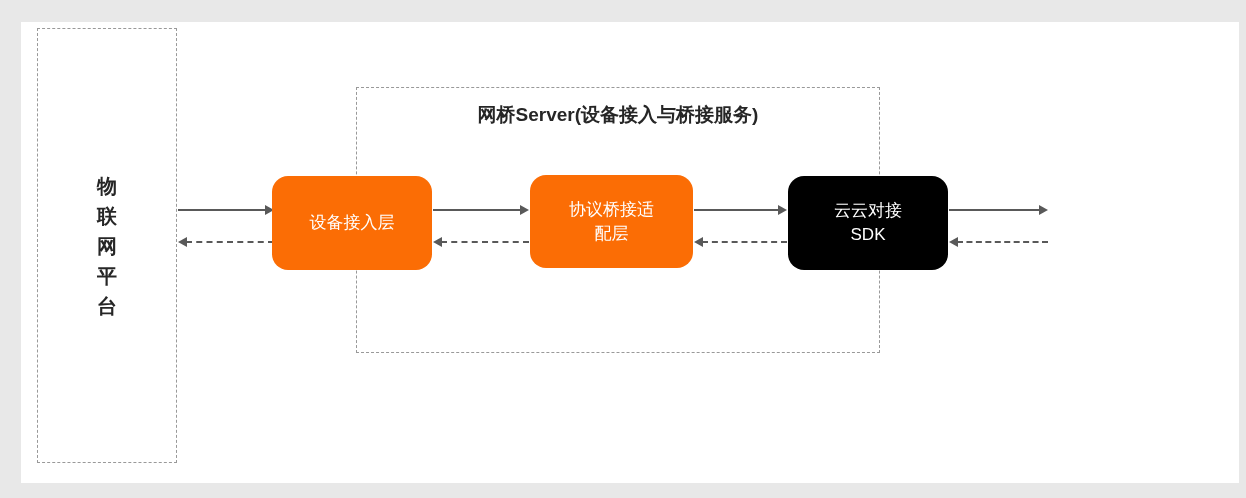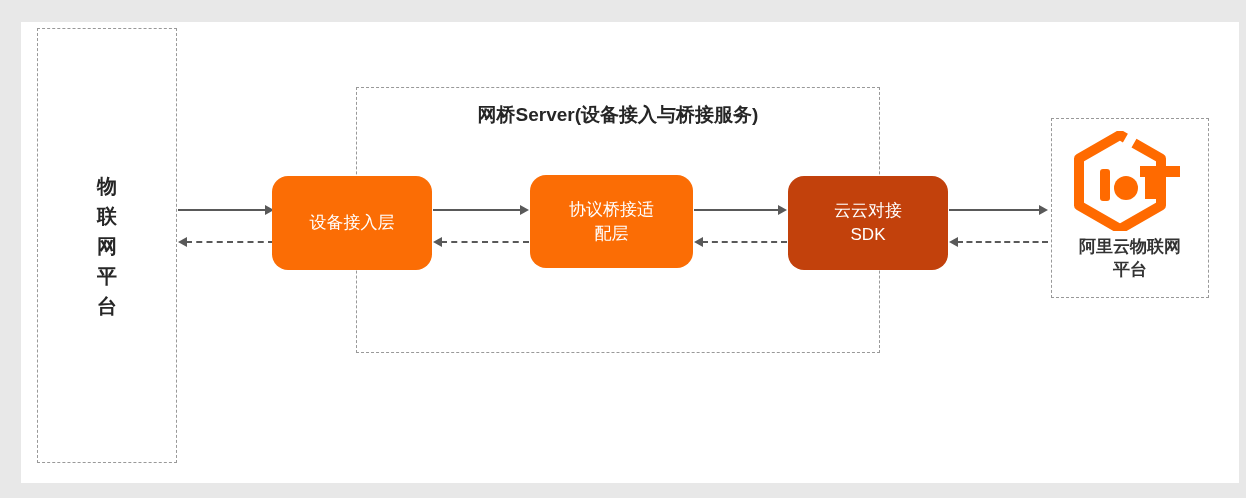--- a/index.html
+++ b/index.html
@@ -11,21 +11,21 @@
   .left-box{left:37px;top:28px;width:140px;height:435px;display:flex;align-items:center;justify-content:center;}
   .left-label{font-size:20px;font-weight:700;color:#262626;line-height:30px;white-space:pre-line;text-align:center;}
 
   .bridge-container{left:356px;top:87px;width:524px;height:266px;}
   .bridge-title{position:absolute;left:0;top:14px;width:100%;text-align:center;font-size:19px;font-weight:700;color:#262626;}
 
   .node{position:absolute;display:flex;align-items:center;justify-content:center;color:#ffffff;
         font-size:17px;font-weight:500;line-height:24px;text-align:center;white-space:pre-line;
         border-radius:16px;box-sizing:border-box;}
   .node-orange{background:#fb6d05;}
-  .node-yellow{background:#c2410c;}
+  .node-yellow{background:#000000;}
   .node-1{left:272px;top:176px;width:160px;height:94px;}
   .node-2{left:530px;top:175px;width:163px;height:93px;}
   .node-3{left:788px;top:176px;width:160px;height:94px;}
 
   .right-box{left:1051px;top:118px;width:158px;height:180px;display:flex;flex-direction:column;align-items:center;justify-content:flex-start;padding-top:10px;}
   .right-label{font-size:17px;font-weight:700;color:#333333;line-height:23px;text-align:center;white-space:pre-line;margin-top:2px;}
   .logo-wrap{width:116px;height:104px;display:flex;align-items:center;justify-content:center;}
 
   .arrow{position:absolute;height:12px;}
   .shaft{position:absolute;top:5px;left:0;right:8px;height:0;border-top:2px solid #595959;}
@@ -90,30 +90,13 @@
     <div class="shaft-dashed"></div>
     <div class="head-left"></div>
   </div>
 
   <div class="node node-orange node-2">协议桥接适
 配层</div>
   <div class="node node-orange node-1">设备接入层</div>
   <div class="node node-yellow node-3">云云对接
 SDK</div>
 
-  <div class="dashed-box right-box">
-    <div class="logo-wrap">
-      <svg width="112" height="100" viewBox="0 0 112 100">
-
-        <path d="M 60,12.1 L 87,27.5 L 87,74.5 L 46,98 L 5,74.5 L 5,27.5 L 46,4 L 51.4,7.1" fill="none" stroke="#FF6A00" stroke-width="10" stroke-linejoin="round" stroke-linecap="butt"></path>
-
-        <rect x="26" y="38" width="10" height="32" rx="3" fill="#FF6A00"></rect>
-
-        <circle cx="52" cy="57" r="12" fill="#FF6A00"></circle>
-
-        <rect x="66" y="35" width="40" height="11" fill="#FF6A00"></rect>
-        <rect x="71" y="35" width="12" height="33" fill="#FF6A00"></rect>
-      </svg>
-    </div>
-    <div class="right-label">阿里云物联网
-平台</div>
-  </div>
 </div>
 
 </body></html>

